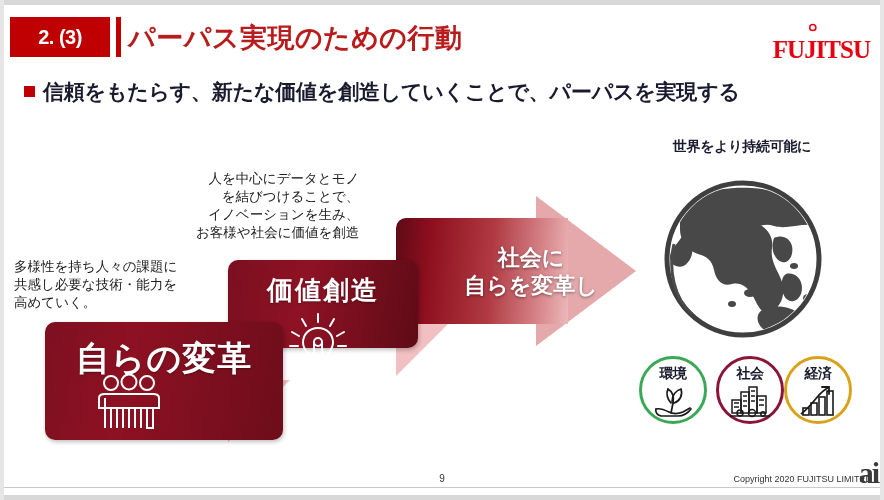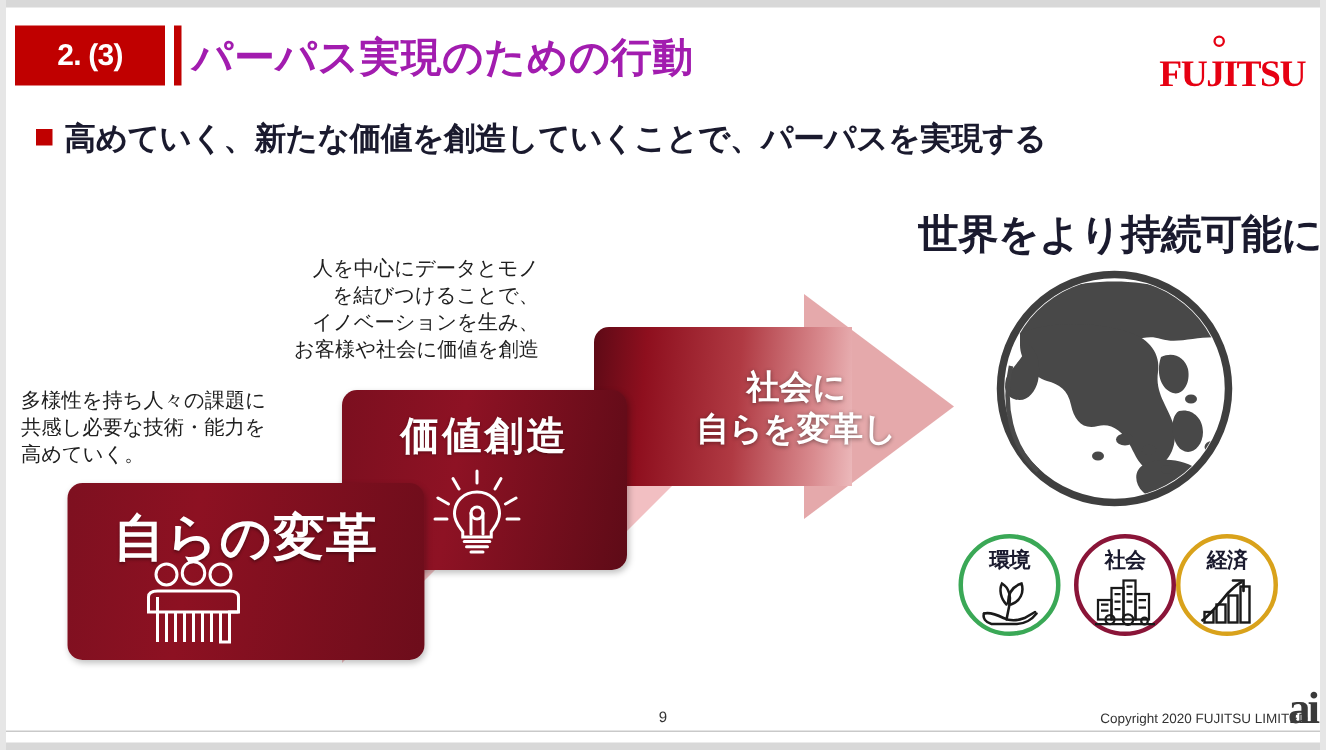--- a/index.html
+++ b/index.html
@@ -44,21 +44,21 @@
     letter-spacing: -0.5px;
     display: flex; align-items: center; justify-content: center;
   }
   .hdr-rule {
     position: absolute; left: 116px; top: 17px;
     width: 5px; height: 40px;
     background: #c00000;
   }
   .hdr-title {
     position: absolute; left: 128px; top: 20px;
-    color: #a21caf;
+    color: #b91c1c;
     font-size: 27px; font-weight: bold;
     letter-spacing: 0.5px;
     white-space: nowrap;
   }
 
   
   .logo {
     position: absolute; right: 14px; top: 24px;
     width: 120px; height: 40px;
   }
@@ -119,21 +119,21 @@
   
   #block1 {
     left: 45px; top: 322px; width: 238px; height: 118px;
     background: linear-gradient(100deg, #7e1020 0%, #8d1122 35%, #6d0d1b 100%);
     box-shadow: 1px 2px 4px rgba(0,0,0,0.25);
   }
   #block1 .b-label { top: 14px; font-size: 34px; letter-spacing: 1px; }
 
   
   #block2 {
-    left: 228px; top: 260px; width: 190px; height: 120px;
+    left: 228px; top: 260px; width: 190px; height: 88px;
     background: linear-gradient(100deg, #7b0f1f 0%, #8e1224 40%, #5e0b17 100%);
     box-shadow: 1px 2px 4px rgba(0,0,0,0.25);
   }
   #block2 .b-label { top: 13px; font-size: 26px; letter-spacing: 2px; }
 
   
   #arrowblock {
     position: absolute;
     left: 396px; top: 196px; width: 240px; height: 150px;
   }
@@ -175,21 +175,21 @@
   
   .blk-icon { position: absolute; }
   #icon-people { left: 94px;  top: 374px; width: 70px; height: 58px; }
   #icon-bulb   { left: 288px; top: 312px; width: 60px; height: 62px; }
 
   
   .globe-caption {
     position: absolute; left: 612px; top: 138px;
     width: 260px; text-align: center;
     color: #1a1a2e;
-    font-size: 27px; font-weight: bold;
+    font-size: 14px; font-weight: bold;
     letter-spacing: -0.3px;
     white-space: nowrap;
   }
   #globe {
     position: absolute; left: 662px; top: 178px;
     width: 162px; height: 162px;
   }
 
   
   .pillar {
@@ -259,21 +259,21 @@
   <div class="hdr-title">パーパス実現のための行動</div>
 
   <div class="logo">
     <svg class="logo-inf" viewBox="0 0 40 26">
       <path d="M12,13 a6.5,6.5 0 1,1 6.5,6.5 a6.5,6.5 0 1,1 6.5,-6.5 a6.5,6.5 0 1,1 -6.5,-6.5 a6.5,6.5 0 1,1 -6.5,6.5 z" fill="none" stroke="#e60012" stroke-width="3.2"></path>
     </svg>
     <div class="logo-text">FUJITSU</div>
   </div>
 
   <div class="sub-bullet"></div>
-  <div class="sub-text">高めていく、新たな価値を創造していくことで、パーパスを実現する</div>
+  <div class="sub-text">信頼をもたらす、新たな価値を創造していくことで、パーパスを実現する</div>
 
   <div class="desc desc-1">多様性を持ち人々の課題に
 共感し必要な技術・能力を
 高めていく。</div>
   <div class="desc desc-2">人を中心にデータとモノ
 を結びつけることで、
 イノベーションを生み、
 お客様や社会に価値を創造</div>
 
   <div class="fold" id="fold2"></div>

